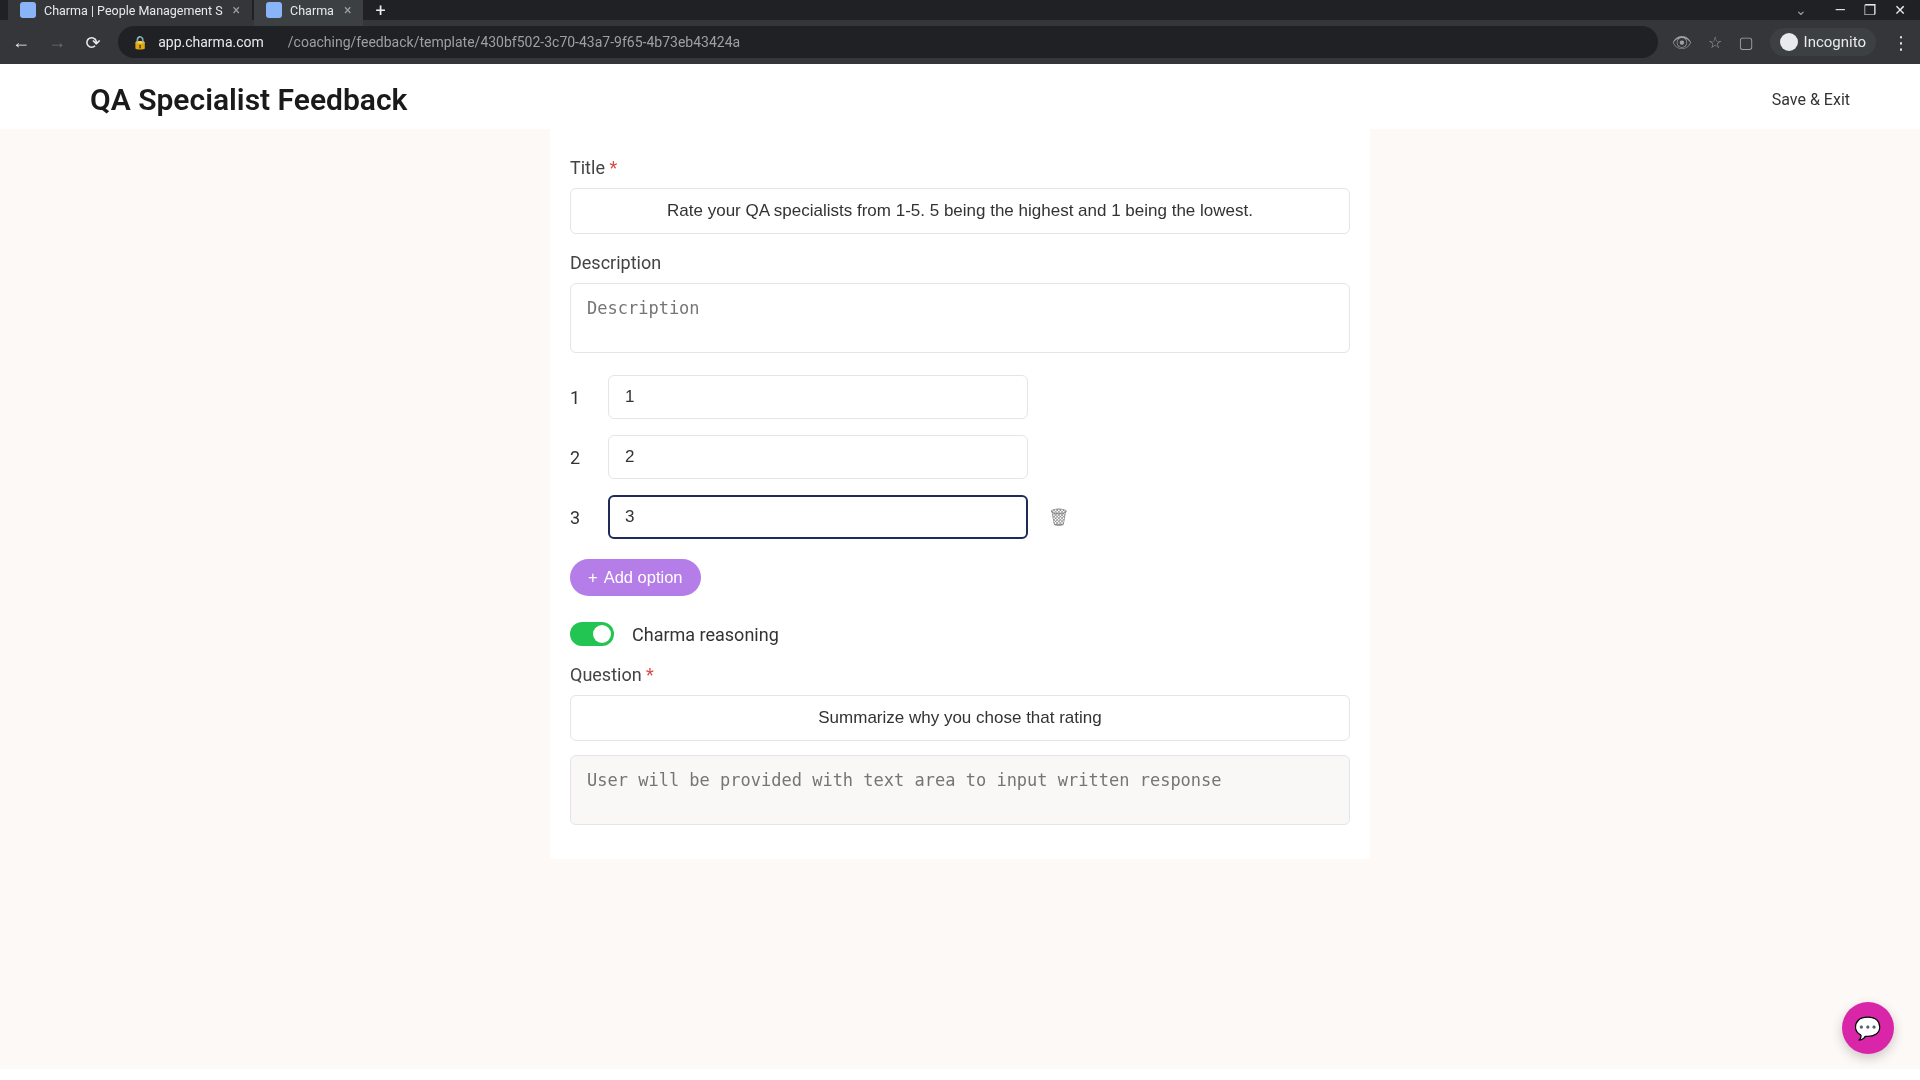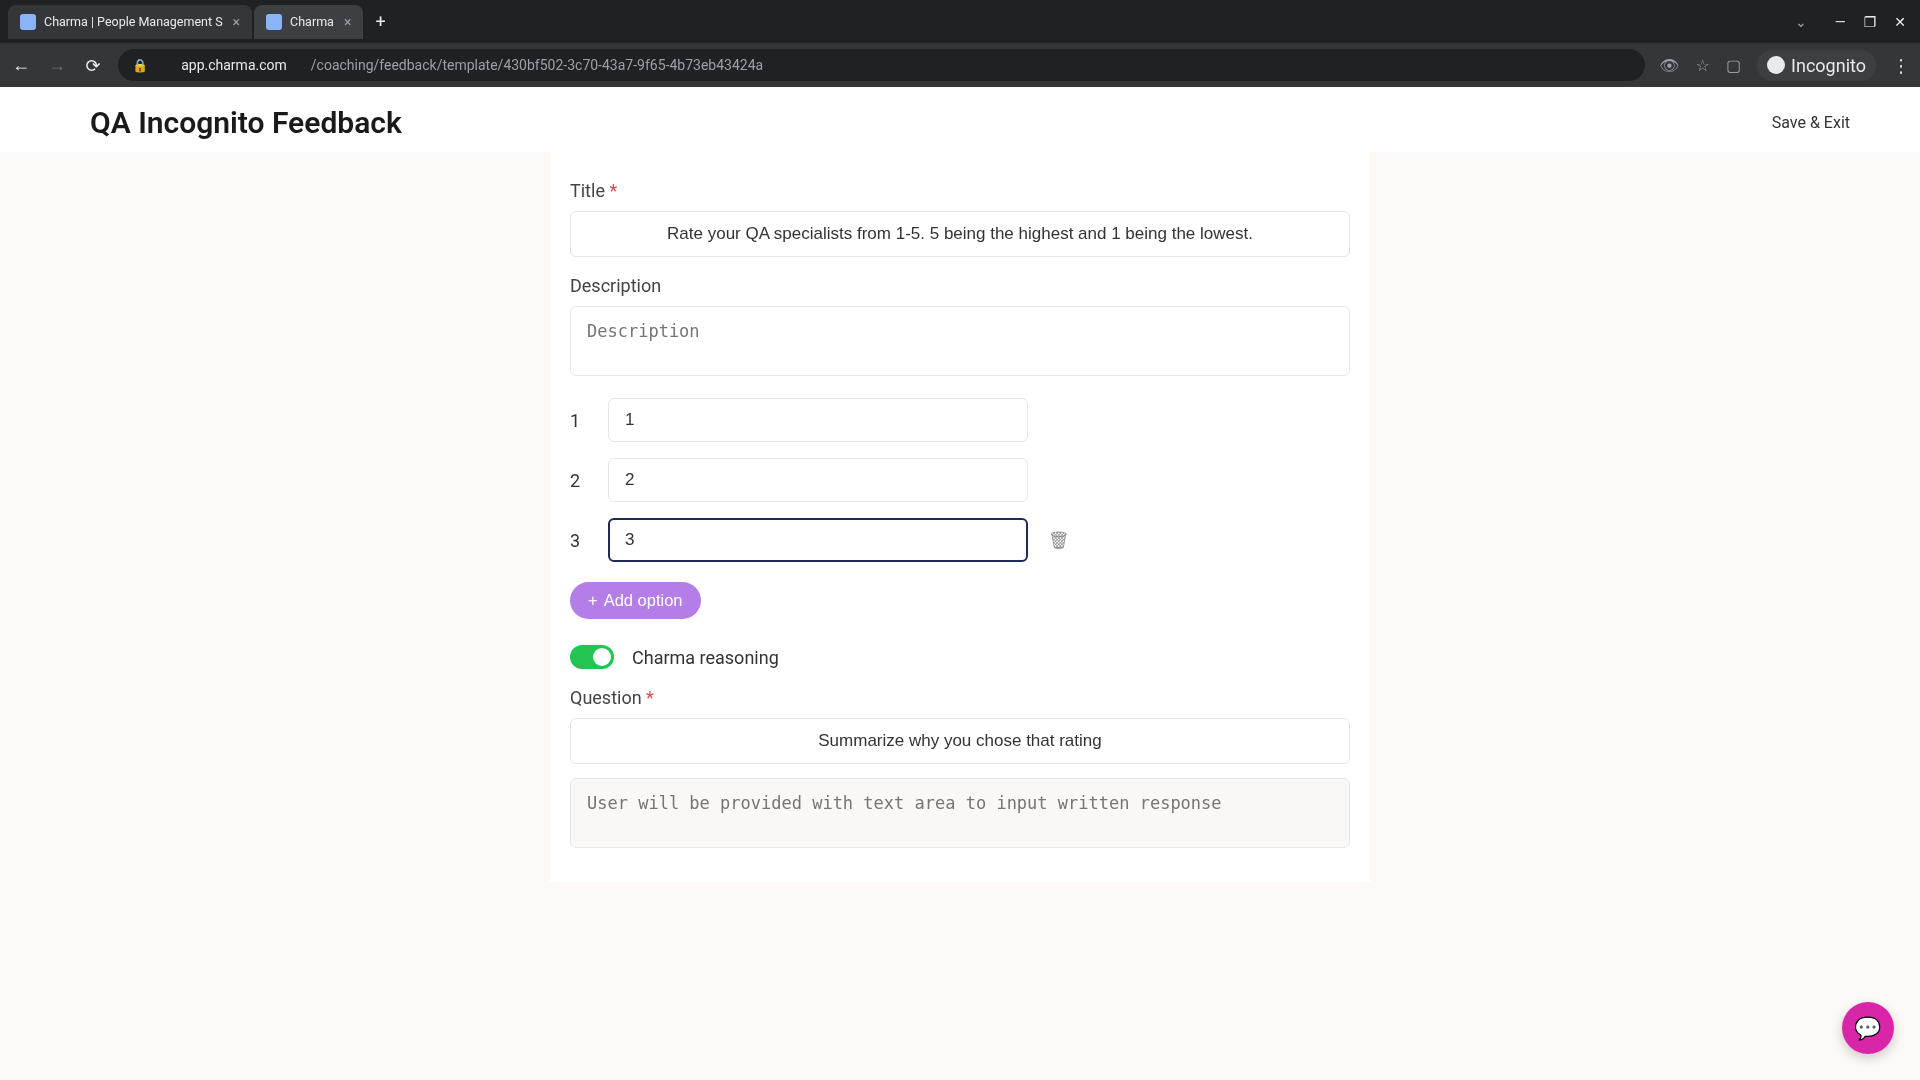--- a/index.html
+++ b/index.html
@@ -1,40 +1,40 @@
 <!DOCTYPE html>
 <html><head>
 <meta charset="utf-8">
 <style>
   * { margin: 0; padding: 0; box-sizing: border-box; }
   body { font-family: -apple-system, BlinkMacSystemFont, "Segoe UI", Roboto, sans-serif; background: #fff; }
 
   
   .browser-chrome { background: #202124; }
-  .tab-bar { display: flex; align-items: center; height: 43px; padding-left: 8px; }
+  .tab-bar { display: flex; align-items: center; height: 20px; padding-left: 8px; }
   .tab { display: flex; align-items: center; height: 34px; padding: 0 12px; background: #35363a; color: #e8eaed; font-size: 12.5px; border-radius: 8px 8px 0 0; margin-right: 2px; min-width: 0; }
   .tab.active { background: #3c4043; }
   .tab .favicon { width: 16px; height: 16px; background: #8ab4f8; border-radius: 3px; margin-right: 8px; flex-shrink: 0; }
   .tab .tab-title { max-width: 180px; white-space: nowrap; overflow: hidden; text-overflow: ellipsis; }
   .tab .close-x { margin-left: 10px; color: #9aa0a6; font-size: 14px; cursor: pointer; }
   .new-tab { color: #e8eaed; font-size: 18px; padding: 0 10px; cursor: pointer; }
   .window-controls { margin-left: auto; display: flex; align-items: center; gap: 18px; padding-right: 14px; color: #e8eaed; }
   .window-controls span { cursor: pointer; font-size: 14px; }
   .chevron-d { font-size: 12px; color: #9aa0a6; margin-right: 10px; }
 
   .addr-bar { display: flex; align-items: center; height: 44px; background: #35363a; padding: 0 10px; gap: 14px; }
   .nav-btn { color: #e8eaed; font-size: 18px; cursor: pointer; width: 22px; text-align: center; }
   .nav-btn.dim { color: #6b6f75; }
   .url-box { flex: 1; display: flex; align-items: center; background: #202124; border-radius: 20px; height: 32px; padding: 0 14px; color: #e8eaed; font-size: 14px; }
   .lock-i { margin-right: 10px; font-size: 13px; color: #9aa0a6; }
-  .url-host { color: #e8eaed; margin-left: 23px; }
+  .url-host { color: #e8eaed; }
   .url-path { color: #9aa0a6; padding-left: 24px; }
   .right-icons { display: flex; align-items: center; gap: 16px; color: #e8eaed; }
   .right-icons .ico { font-size: 16px; cursor: pointer; color: #9aa0a6; }
-  .incognito { display: flex; align-items: center; gap: 6px; background: #3c4043; padding: 5px 10px; border-radius: 16px; font-size: 18px; }
+  .incognito { display: flex; align-items: center; gap: 6px; background: #3c4043; padding: 5px 10px; border-radius: 16px; font-size: 15px; }
   .incognito .hat { width: 18px; height: 18px; background: #e8eaed; border-radius: 50%; }
   .kebab { font-size: 18px; cursor: pointer; }
 
   
   .app-header { display: flex; align-items: center; justify-content: space-between; padding: 18px 70px 12px 90px; }
   .page-title { font-size: 30px; font-weight: 600; color: #1a1a1a; }
   .save-exit { font-size: 16px; color: #333; cursor: pointer; }
 
   
   .canvas { background: #fdf9f7; padding: 0 0 40px 0; min-height: calc(100vh - 80px - 60px); position: relative; }
@@ -129,21 +129,21 @@
       <span class="incognito">
         <span class="hat"></span>
         <span>Incognito</span>
       </span>
       <span class="kebab">⋮</span>
     </div>
   </div>
 </div>
 
 <div class="app-header">
-  <div class="page-title">QA Incognito Feedback</div>
+  <div class="page-title">QA Specialist Feedback</div>
   <div class="save-exit">Save &amp; Exit</div>
 </div>
 
 <div class="canvas">
   <div class="card">
     <div class="form-inner">
 
       <div class="field-label">
         <span>Title</span> <span class="req">*</span>
       </div>

